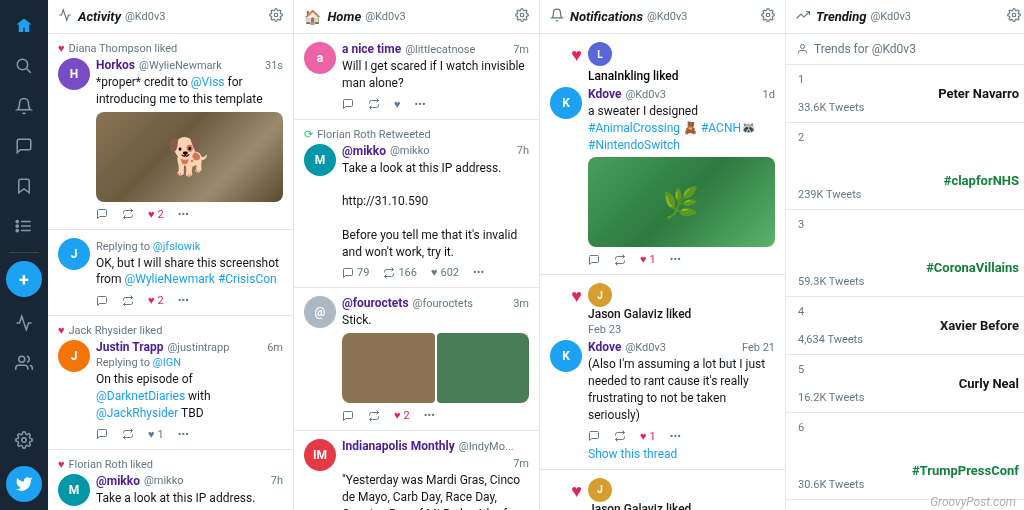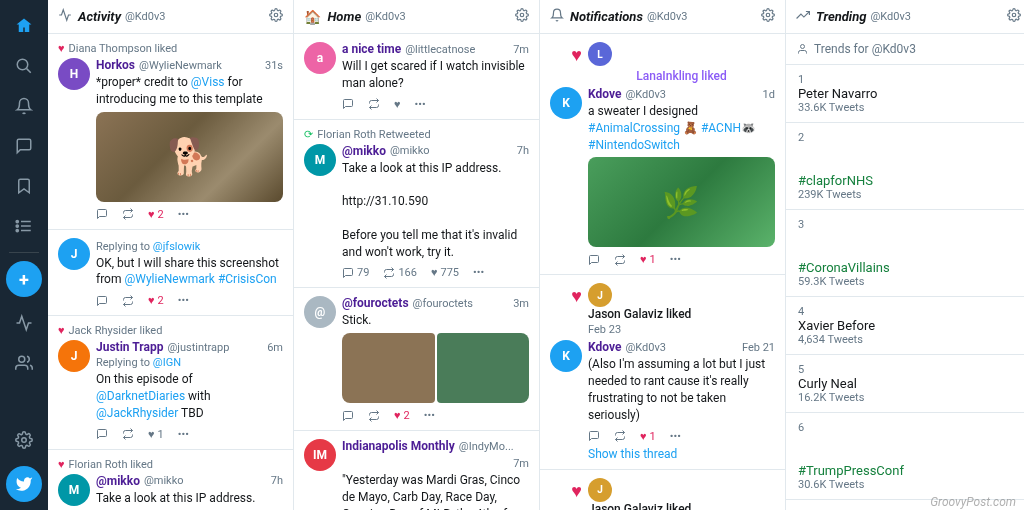--- a/index.html
+++ b/index.html
@@ -226,23 +226,24 @@
     .trend-item {
       padding: 8px 12px;
       border-bottom: 1px solid #e1e8ed;
       cursor: pointer;
     }
     .trend-num {
       font-size: 11px;
       color: #657786;
     }
     .trend-name {
-      font-weight: 400;
+      font-weight: 700;
       font-size: 13px;
       color: #14171a;
+      text-align: right;
     }
     .trend-name.blue { color: #15803d; margin-top: 29px; }
     .trend-count {
       font-size: 11px;
       color: #657786;
     }
     .trends-for {
       padding: 8px 12px;
       font-size: 12px;
       color: #657786;
@@ -640,21 +641,21 @@
                 <svg width="12" height="12" viewBox="0 0 24 24" fill="none" stroke="currentColor" stroke-width="2">
                     <polyline points="17 1 21 5 17 9"></polyline>
                     <path d="M3 11V9a4 4 0 0 1 4-4h14"></path>
                     <polyline points="7 23 3 19 7 15"></polyline>
                     <path d="M21 13v2a4 4 0 0 1-4 4H3"></path>
                   </svg>
                 <span>166</span>
               </div>
               <div class="tweet-action">
                 <span>♥</span>
-                  <span>775</span>
+                  <span>602</span>
               </div>
               <div class="tweet-action">•••</div>
             </div>
           </div>
         </div>
       </div>
 
       <div class="tweet-item">
         <div class="tweet-author-row">
           <div class="avatar av-gray">
@@ -739,21 +740,21 @@
         <div class="notif-liked-row">
           <div class="notif-icon-col">
             <span class="notif-heart">♥</span>
           </div>
           <div class="notif-content">
             <div class="tweet-meta-line">
               <div class="avatar av-indigo" style="width:24px;height:24px;display:inline-flex;">
                 <div class="avatar-text" style="font-size:10px;">L</div>
               </div>
             </div>
-            <div style="font-size:12px;color:#8b5cf6;font-weight:500;text-align:center;">LanaInkling liked</div>
+            <div style="font-size:12px;color:#000000;font-weight:500;">LanaInkling liked</div>
           </div>
         </div>
         <div class="tweet-author-row" style="margin-top:4px;">
           <div class="avatar av-blue">
             <div class="avatar-text">K</div>
           </div>
           <div class="tweet-content">
             <div class="tweet-name-line">
               <span class="tweet-name">Kdove</span>
               <span class="tweet-handle">@Kd0v3</span>

